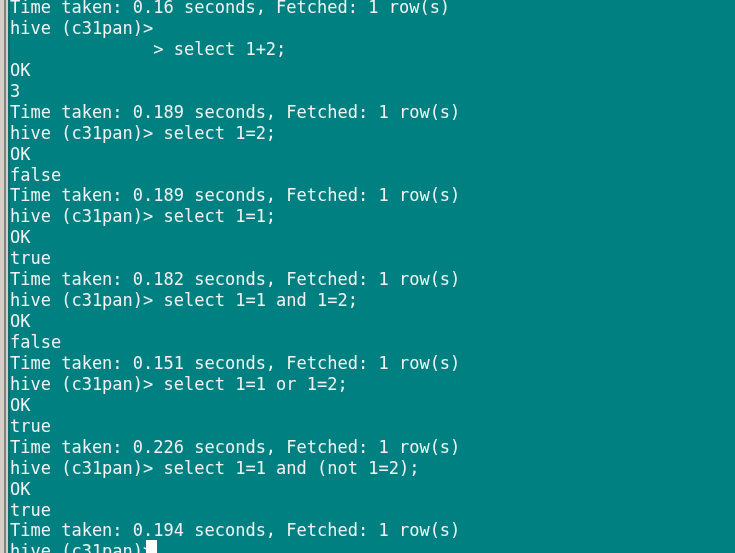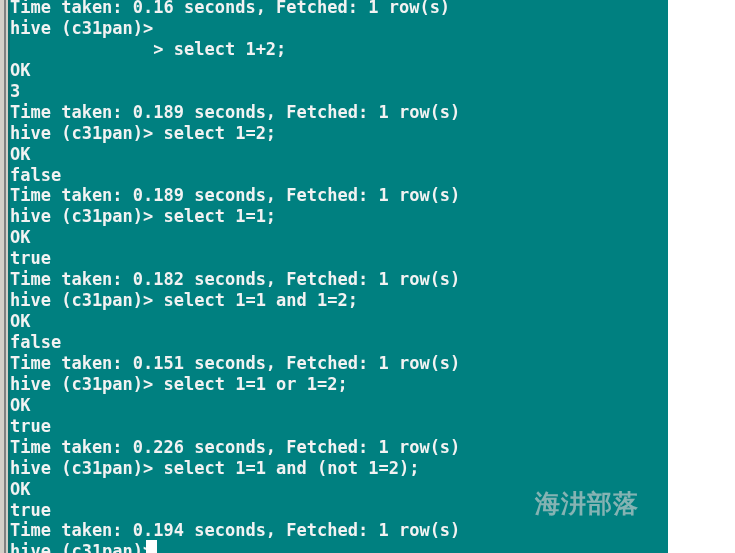--- a/index.html
+++ b/index.html
@@ -11,25 +11,24 @@
   body {
     width: 735px;
     height: 553px;
     overflow: hidden;
     font-family: "DejaVu Sans Mono", "Liberation Mono", monospace;
   }
 
   
   #terminal-window {
     position: relative;
-    width: 668px;
+    width: 735px;
     height: 553px;
     overflow: hidden;
     box-sizing: border-box;
-    font-weight: bold;
   }
 
   
   #left-gutter {
     position: absolute;
     left: 0;
     top: 0;
     width: 4px;
     height: 553px;
     background: #d4d0c8;
@@ -127,16 +126,15 @@
 <div id="terminal-window">
 
   <div id="left-gutter"></div>
   <div id="left-rule"></div>
   <div id="left-gutter2"></div>
   <div id="left-inner-edge"></div>
 
   <div id="screen">
     <div id="screen-lines"><div class="term-line">Time taken: 0.16 seconds, Fetched: 1 row(s)</div><div class="term-line">hive (c31pan)&gt;</div><div class="term-line">              &gt; select 1+2;</div><div class="term-line">OK</div><div class="term-line">3</div><div class="term-line">Time taken: 0.189 seconds, Fetched: 1 row(s)</div><div class="term-line">hive (c31pan)&gt; select 1=2;</div><div class="term-line">OK</div><div class="term-line">false</div><div class="term-line">Time taken: 0.189 seconds, Fetched: 1 row(s)</div><div class="term-line">hive (c31pan)&gt; select 1=1;</div><div class="term-line">OK</div><div class="term-line">true</div><div class="term-line">Time taken: 0.182 seconds, Fetched: 1 row(s)</div><div class="term-line">hive (c31pan)&gt; select 1=1 and 1=2;</div><div class="term-line">OK</div><div class="term-line">false</div><div class="term-line">Time taken: 0.151 seconds, Fetched: 1 row(s)</div><div class="term-line">hive (c31pan)&gt; select 1=1 or 1=2;</div><div class="term-line">OK</div><div class="term-line">true</div><div class="term-line">Time taken: 0.226 seconds, Fetched: 1 row(s)</div><div class="term-line">hive (c31pan)&gt; select 1=1 and (not 1=2);</div><div class="term-line">OK</div><div class="term-line">true</div><div class="term-line">Time taken: 0.194 seconds, Fetched: 1 row(s)</div><div class="term-line">hive (c31pan)&gt;</div></div>
     <div id="cursor-block"></div>
-    <div id="watermark">海汫部落</div>
   </div>
 
 </div>
 
 </body></html>

